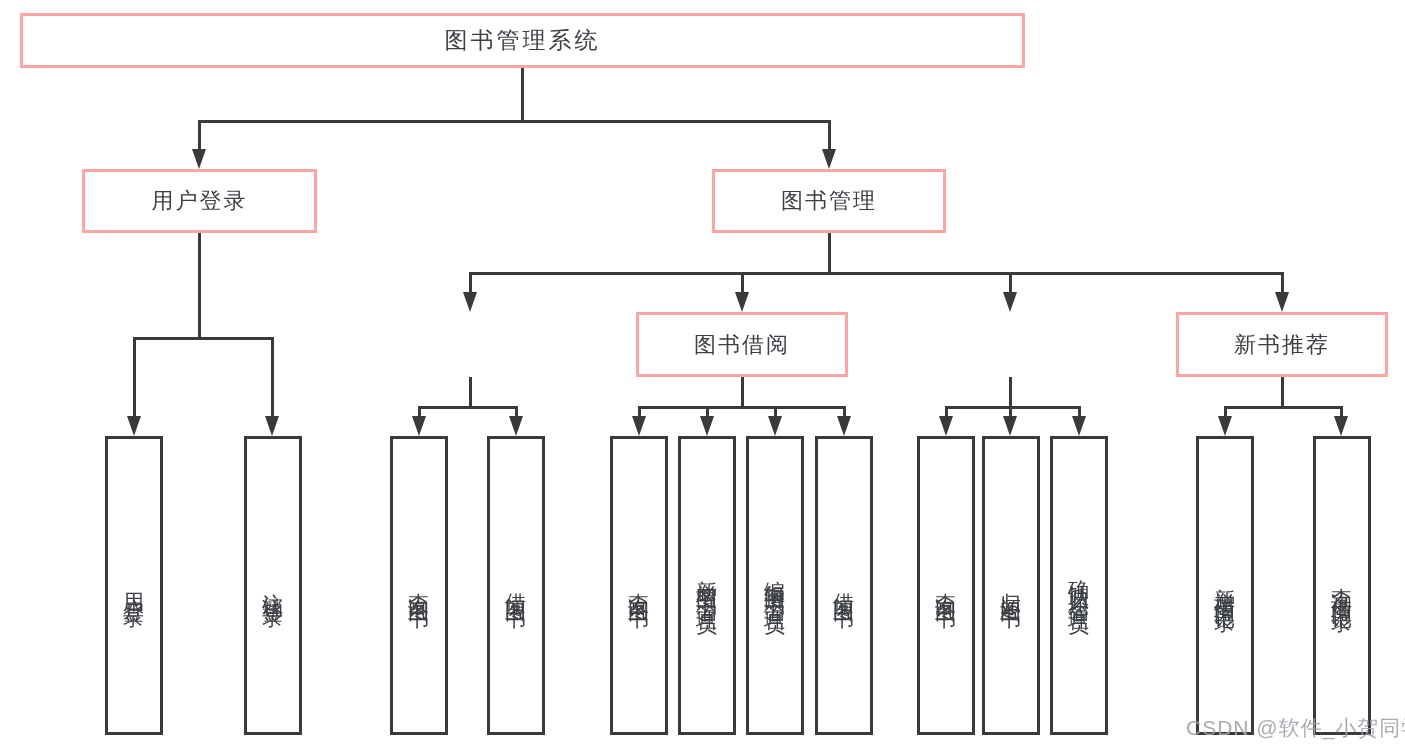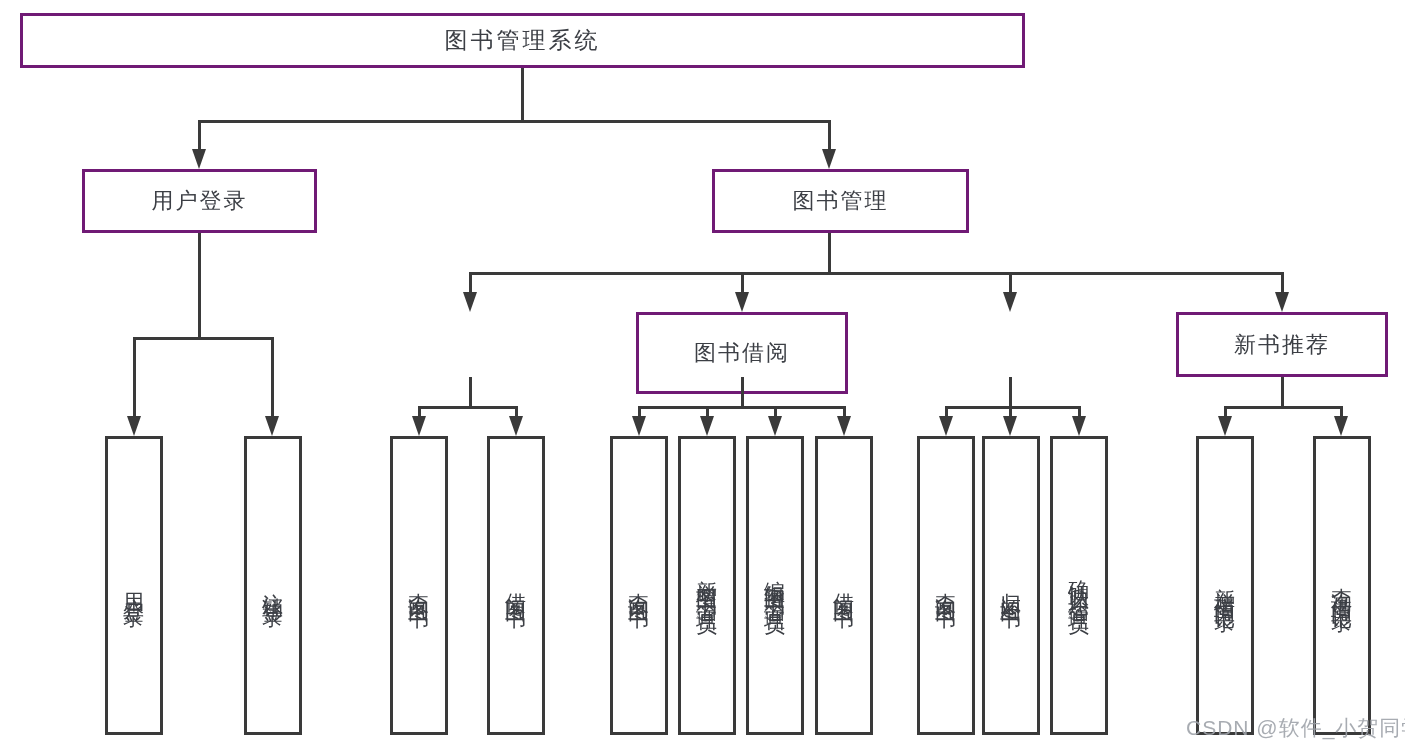--- a/index.html
+++ b/index.html
@@ -8,21 +8,21 @@
     width:1405px;height:747px;
     background:#ffffff;
     overflow:hidden;
     font-family:"Liberation Sans","DejaVu Sans",sans-serif;
     color:#3c3f45;
   }
   
   .hbox{
     position:absolute;
     box-sizing:border-box;
-    border:3px solid #701a75;
+    border:3px solid #fca5a5;
     background:#ffffff;
     display:flex;align-items:center;justify-content:center;
     font-size:22px;letter-spacing:2px;
     white-space:nowrap;
   }
   .root-box{font-size:23px;letter-spacing:3px;}
   .col{
     position:absolute;
     box-sizing:border-box;
     top:436px;height:299px;width:58px;
@@ -55,23 +55,23 @@
   }
 </style>
 </head>
 <body>
 
 <div id="stage">
 
   <div class="hbox root-box" style="left:20px;top:13px;width:1005px;height:55px;">图书管理系统</div>
 
   <div class="hbox" style="left:82px;top:169px;width:235px;height:64px;">用户登录</div>
-  <div class="hbox" style="left:712px;top:169px;width:257px;height:64px;">图书管理</div>
+  <div class="hbox" style="left:712px;top:169px;width:234px;height:64px;">图书管理</div>
 
-  <div class="hbox" style="left:636px;top:312px;width:212px;height:82px;">图书借阅</div>
+  <div class="hbox" style="left:636px;top:312px;width:212px;height:65px;">图书借阅</div>
   <div class="hbox" style="left:1176px;top:312px;width:212px;height:65px;">新书推荐</div>
 
   <div class="col" style="left:105px;">用户登录</div>
   <div class="col" style="left:244px;">注销登录</div>
 
   <div class="col" style="left:390px;">查询图书</div>
   <div class="col" style="left:487px;">借阅图书</div>
 
   <div class="col" style="left:610px;">查询图书</div>
   <div class="col" style="left:678px;">新增图书（管理员）</div>

